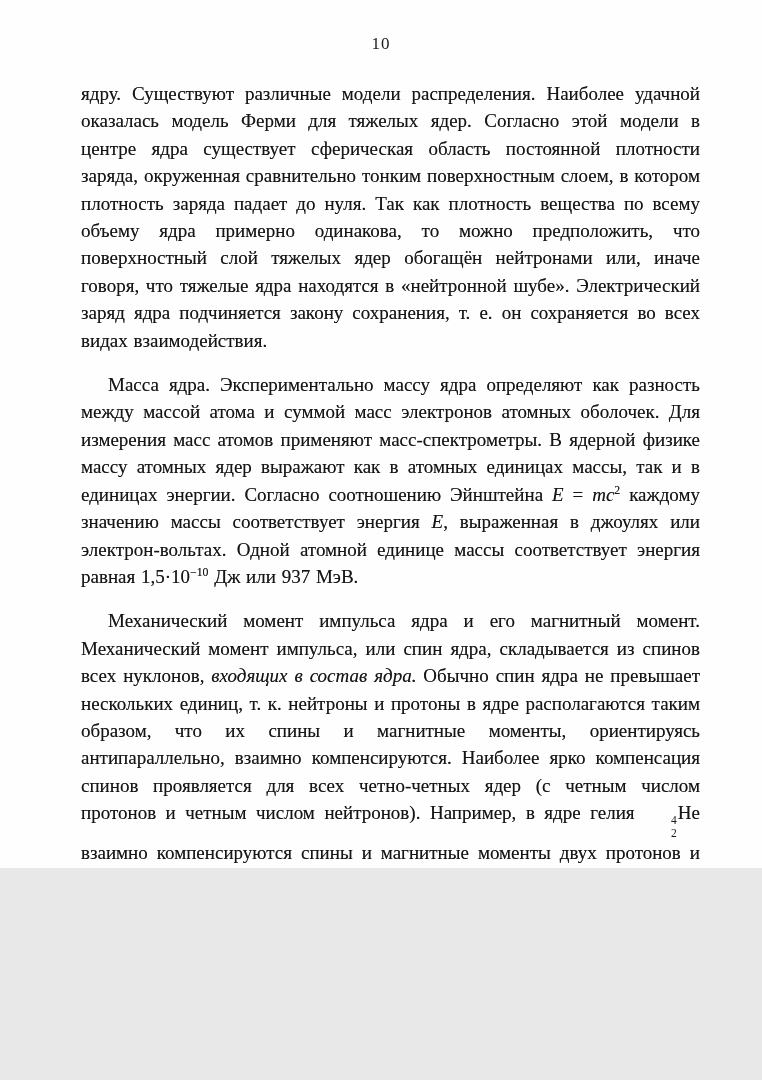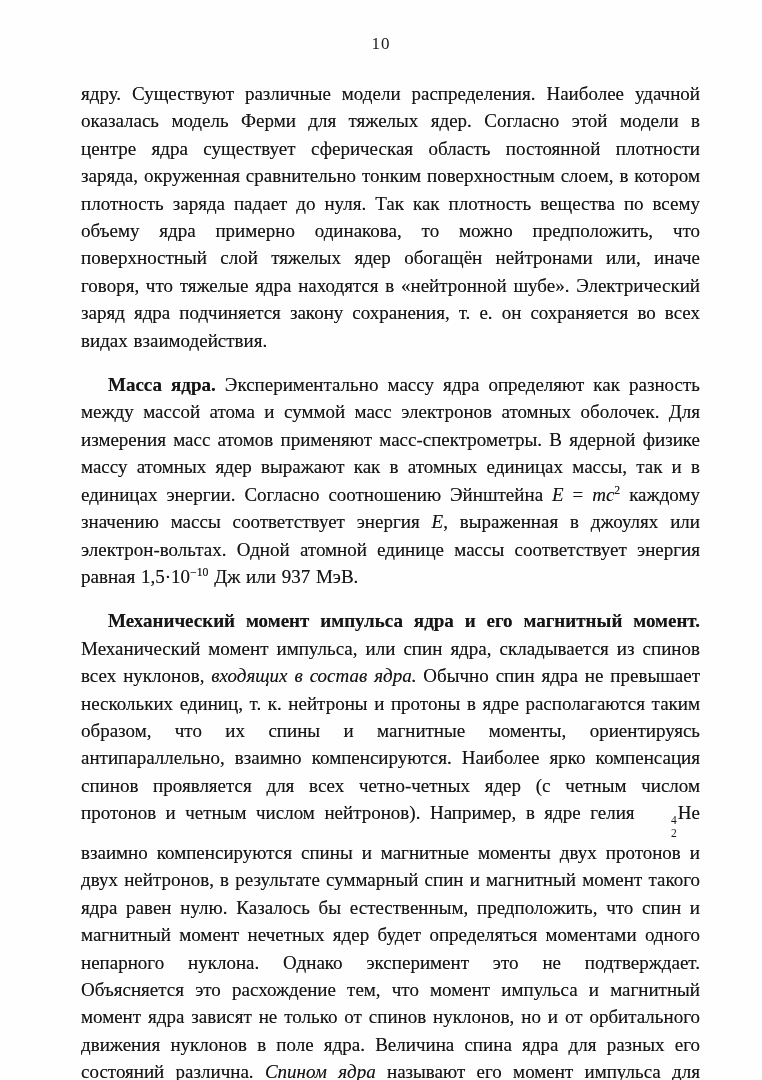--- a/index.html
+++ b/index.html
@@ -3,21 +3,21 @@
 <meta charset="utf-8">
 <style>
   html, body {
     margin: 0;
     padding: 0;
     background: #e8e8e8;
   }
   .page {
     position: relative;
     width: 762px;
-    height: 1080px;
+    height: 868px;
     margin: 0 auto;
     background: #fefefe;
     color: #141414;
     font-family: "Liberation Serif", "DejaVu Serif", serif;
     overflow: hidden;
   }
   .page-number {
     position: absolute;
     top: 34px;
     left: 0;
@@ -38,21 +38,21 @@
     font-size: 19px;
     line-height: 27.4px;
     text-align: justify;
     word-spacing: 1px;
     color: #161616;
     text-shadow: 0 0 0.5px rgba(20,20,20,0.55);
     hyphens: auto;
     -webkit-hyphens: auto;
   }
   p.para.indented { text-indent: 27px; }
-  .b { font-weight: bold; }
+  .b { font-weight: normal; }
   .i { font-style: italic; }
   .sup {
     font-size: 0.62em;
     vertical-align: super;
     line-height: 0;
   }
   .isotope { white-space: nowrap; }
   .iso-stack {
     display: inline-flex;
     flex-direction: column;

